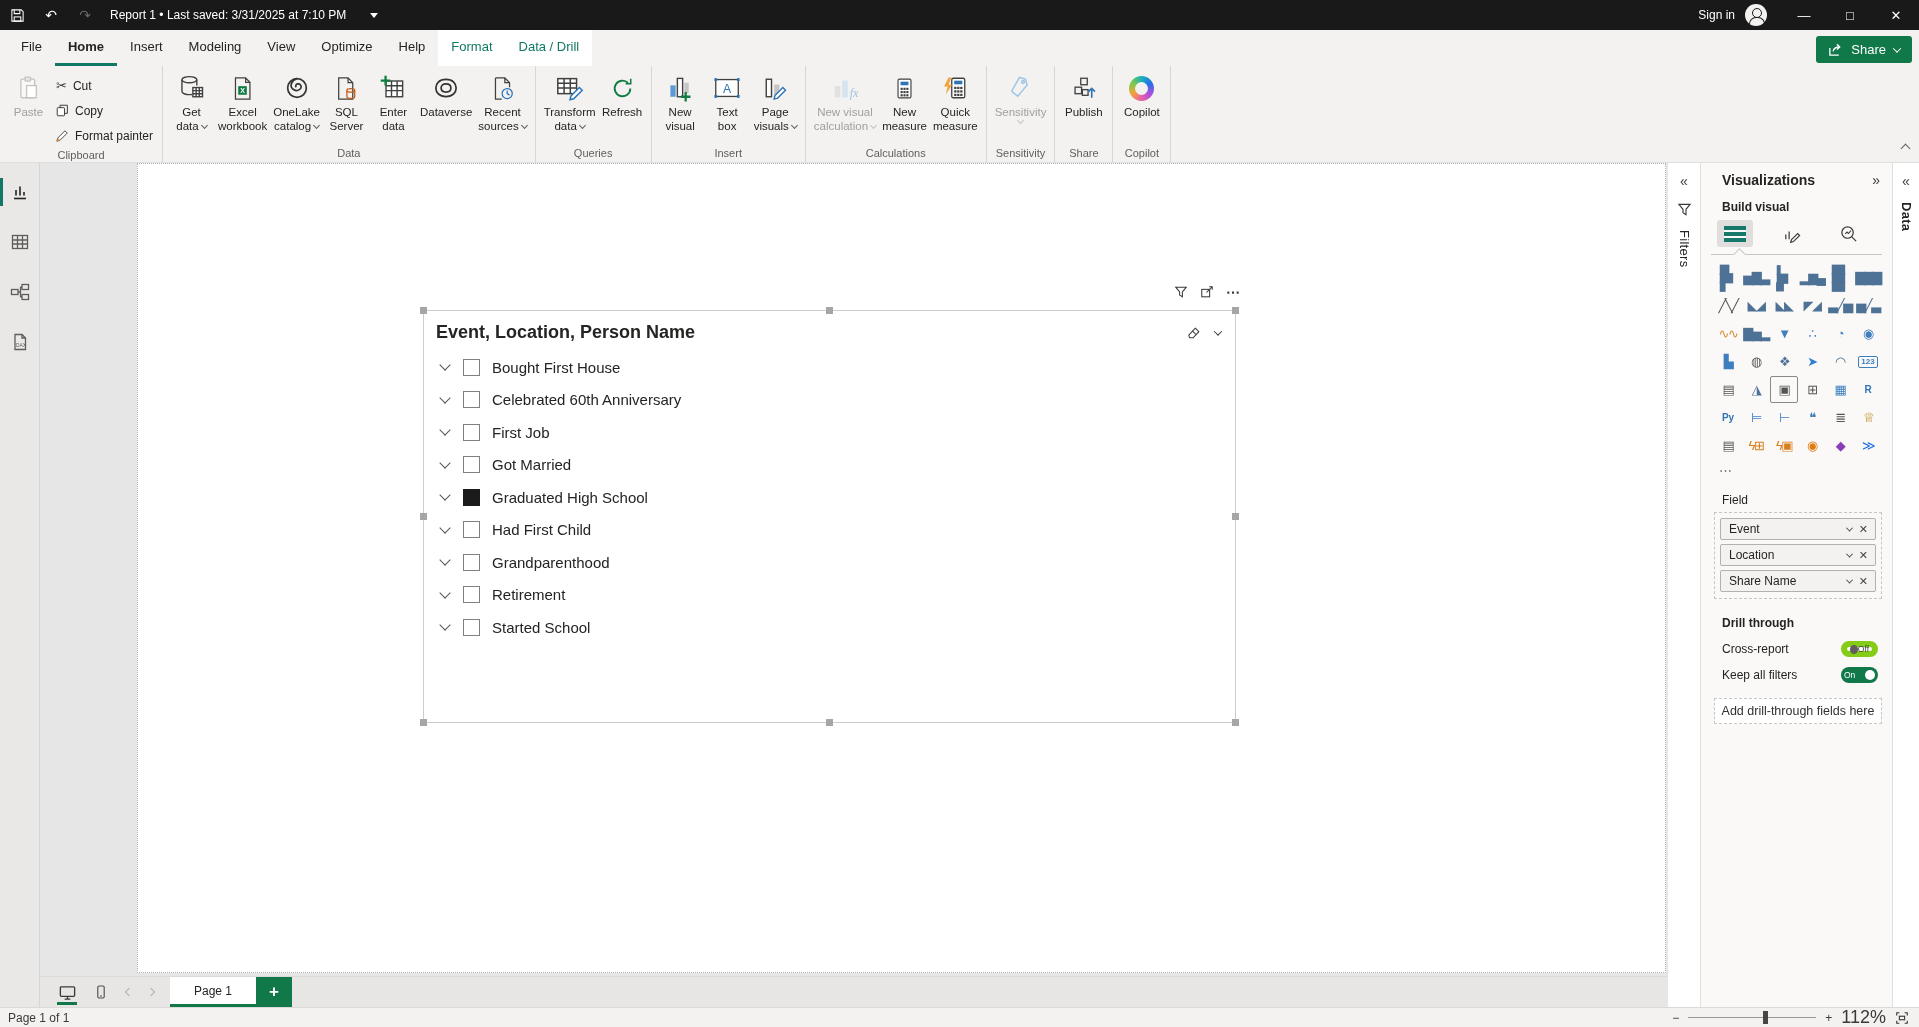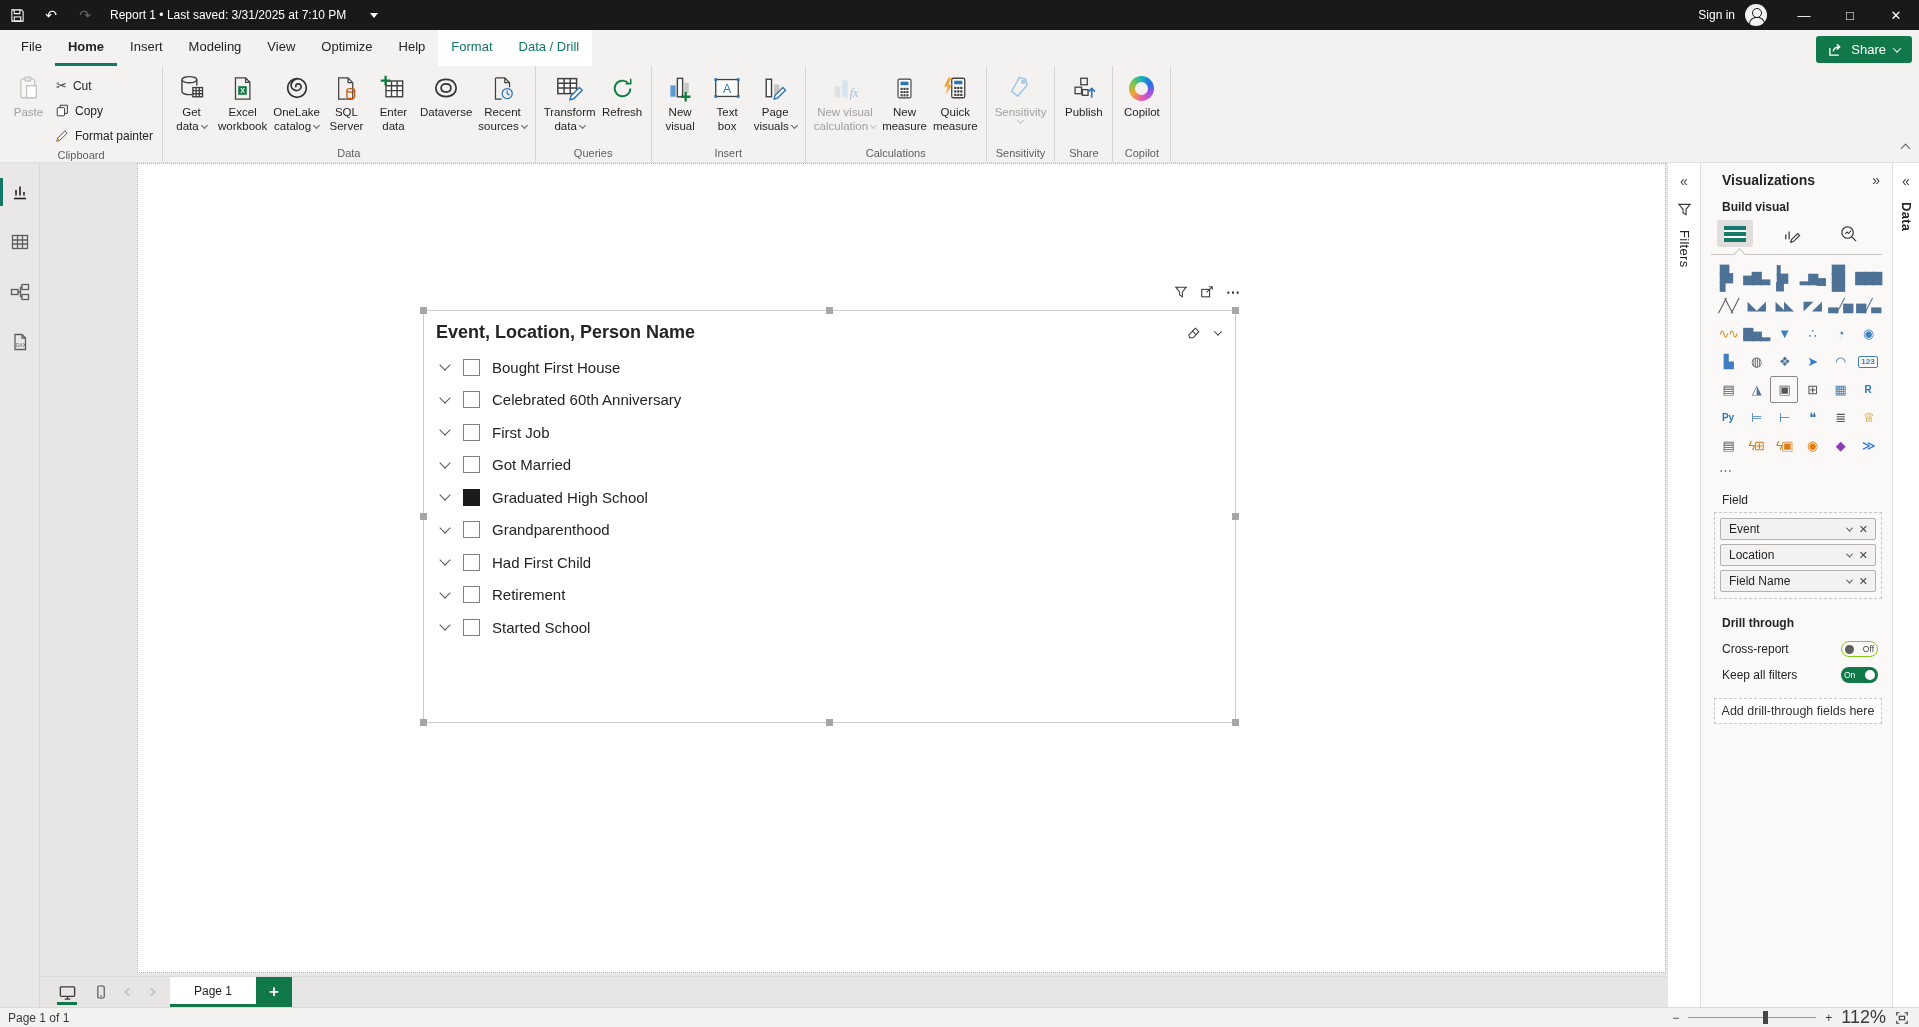--- a/index.html
+++ b/index.html
@@ -87,21 +87,21 @@
 .vmore{padding:4px 0 0 18px;font-size:13px;color:#555;letter-spacing:2px}
 .field-label{padding:15px 21px 5px;font-size:12px}
 .dropzone{margin:0 10px 0 13px;border:1px dashed #c8c6c4;padding:5px 5px 2px}
 .pill{height:22px;background:#f3f2f1;border:1px solid #b3b0ad;border-radius:2px;display:flex;align-items:center;padding:0 7px 0 8px;margin-bottom:4px;font-size:12px;color:#252423}
 .pill .sp{flex:1}
 .pill .px{font-size:11px;color:#444;margin-left:7px}
 .pill .chev{width:5px;height:5px;border-color:#444}
 .drill-title{padding:17px 21px 3px;font-weight:700;font-size:12px}
 .drow{display:flex;align-items:center;justify-content:space-between;padding:8px 14px 7px 21px;font-size:12px}
 .tog{display:flex;align-items:center;justify-content:space-between;width:37px;height:16px;border-radius:9px;font-size:8.5px;padding:0 3px}
-.tog.off{border:1px solid #84cc16;color:#444}
+.tog.off{border:6px solid #84cc16;color:#444}
 .tog.off .dot{width:9px;height:9px;border-radius:50%;background:#605e5c}
 .tog.on{background:#117849;color:#fff}
 .tog.on .dot{width:10px;height:10px;border-radius:50%;background:#fff}
 .dz2{margin:8px 10px 0 13px;border:1px dashed #c8c6c4;height:26px;display:flex;align-items:center;justify-content:center;font-size:12.5px;color:#323130;background:#fff}
 
 .pagebar{height:31px;background:#e8e6e4;display:flex;align-items:stretch;padding-left:10px;border-top:1px solid #dcdad8}
 .pb-ico{width:34px;display:flex;align-items:center;justify-content:center;position:relative;color:#3b3a39}
 .pb-ico.sel:after{content:"";position:absolute;left:7px;right:7px;bottom:2px;height:3px;background:#117849}
 .pb-arrow{width:22px;display:flex;align-items:center;justify-content:center;color:#b3b1af}
 .pb-arrow .chev{border-color:#b3b1af}
@@ -620,27 +620,27 @@
 
               <div class="srow checked">
                 <span class="chevD"></span>
                 <span class="cb"></span>
                 <span>Graduated High School</span>
               </div>
 
               <div class="srow">
                 <span class="chevD"></span>
                 <span class="cb"></span>
-                <span>Grandparenthood</span>
+                <span>Had First Child</span>
               </div>
 
               <div class="srow">
                 <span class="chevD"></span>
                 <span class="cb"></span>
-                <span>Had First Child</span>
+                <span>Grandparenthood</span>
               </div>
 
               <div class="srow">
                 <span class="chevD"></span>
                 <span class="cb"></span>
                 <span>Retirement</span>
               </div>
 
               <div class="srow">
                 <span class="chevD"></span>
@@ -858,21 +858,21 @@
           <span class="px">✕</span>
         </div>
 
         <div class="pill">
           <span class="sp">Location</span>
           <span class="chev"></span>
           <span class="px">✕</span>
         </div>
 
         <div class="pill">
-          <span class="sp">Field Name</span>
+          <span class="sp">Share Name</span>
           <span class="chev"></span>
           <span class="px">✕</span>
         </div>
       </div>
 
     <div class="drill-title">Drill through</div>
     <div class="drow">
       <span>Cross-report</span>
       <span class="tog off">
           <span class="dot"></span>

